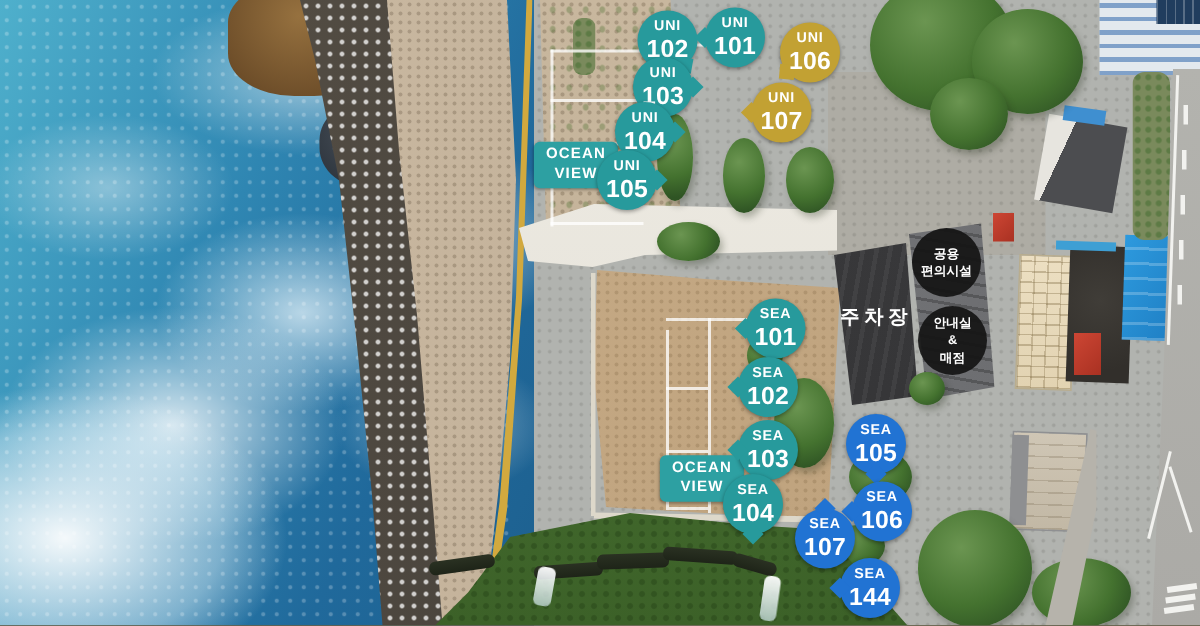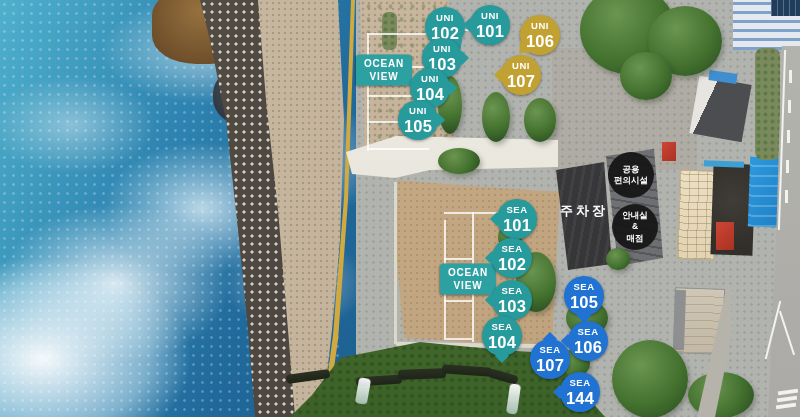--- a/index.html
+++ b/index.html
@@ -118,21 +118,21 @@
     transform:translate(-50%,-50%);box-shadow:0 1px 3px rgba(0,0,0,.4);z-index:30;}
   .marker .tail{position:absolute;left:50%;top:50%;width:10px;height:10px;margin:-5px 0 0 -5px;z-index:-1;}
   .marker .grp{font-size:9.5px;letter-spacing:.5px;margin-bottom:2px;}
   .marker .num{font-size:16.5px;letter-spacing:.2px;}
   .black-badge{position:absolute;width:46px;height:46px;border-radius:50%;background:rgba(20,20,20,.93);
     display:flex;flex-direction:column;align-items:center;justify-content:center;
     color:#fff;font-weight:bold;font-size:8.5px;line-height:1.3;text-align:center;
     transform:translate(-50%,-50%);z-index:30;}
   .ov-label{position:absolute;background:#2da0a2;color:#fff;font-size:10px;font-weight:bold;
     letter-spacing:.8px;padding:3px 8px;border-radius:4px;text-align:center;line-height:1.25;
-    transform:translate(-50%,-50%);box-shadow:0 1px 2px rgba(0,0,0,.3);z-index:30;}
+    transform:translate(-50%,-50%);box-shadow:0 1px 2px rgba(0,0,0,.3);z-index:30;margin-top:40px;}
   .parking-label{position:absolute;color:#fff;font-weight:bold;font-size:13px;letter-spacing:3px;
     transform:translate(-50%,-50%);z-index:29;}
 </style>
 </head>
 <body>
 
 <div id="stage">
 
   <div class="layer ocean" style="width:360px;"></div>
   <div class="layer foam-noise" style="width:340px;"></div>

